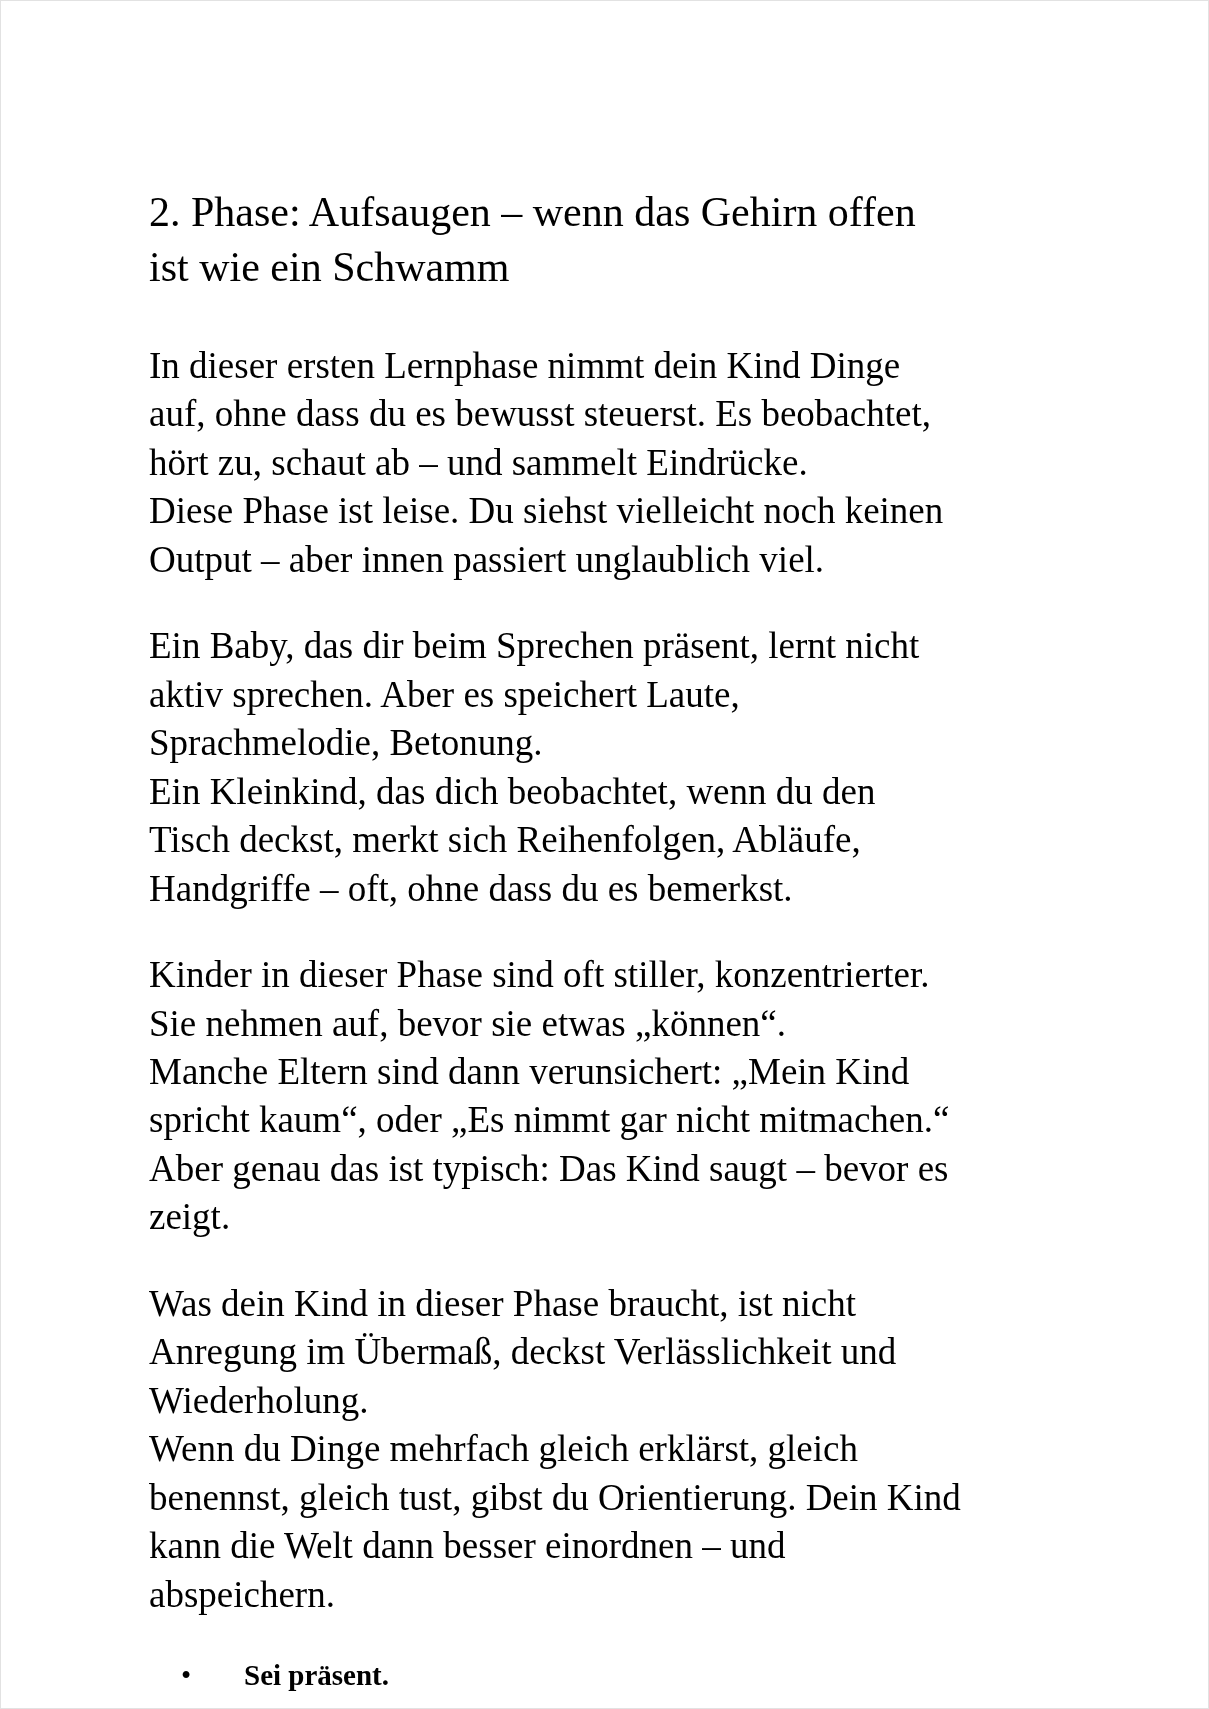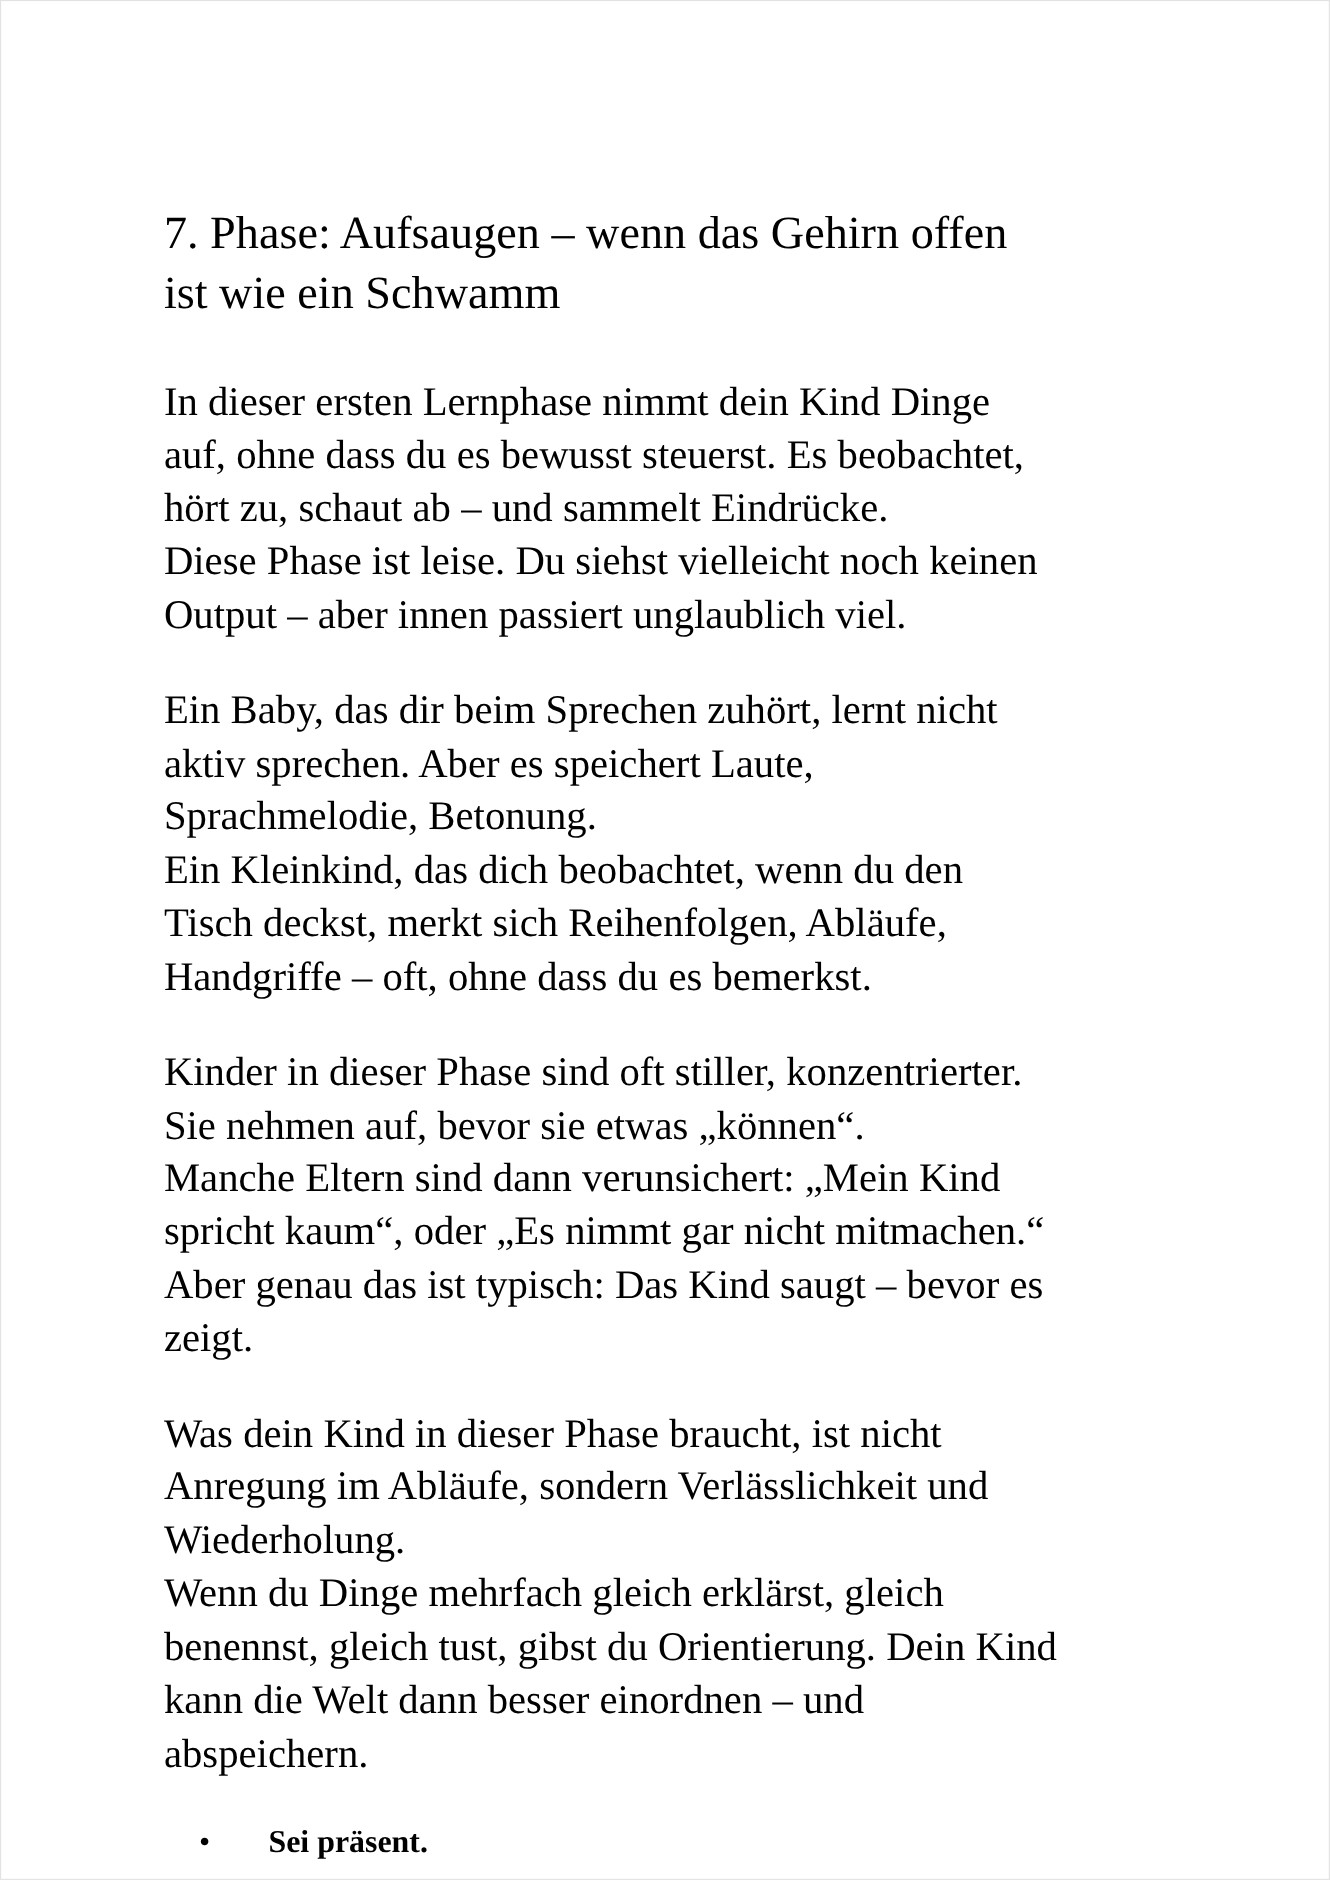--- a/index.html
+++ b/index.html
@@ -61,30 +61,30 @@
   .bullet-text {
     flex: 1 1 auto;
     font-weight: bold;
   }
 </style>
 </head>
 <body>
 
 <div class="content">
   <div class="text-column">
-    <h1 class="page-title">7. Phase: Aufsaugen – wenn das Gehirn offen ist wie ein Schwamm</h1>
+    <h1 class="page-title">2. Phase: Aufsaugen – wenn das Gehirn offen ist wie ein Schwamm</h1>
 
     <div id="paragraphs">
         <p class="body-paragraph"><span>In dieser ersten Lernphase nimmt dein Kind Dinge auf, ohne dass du es bewusst steuerst. Es beobachtet, hört zu, schaut ab – und sammelt Eindrücke.
 Diese Phase ist leise. Du siehst vielleicht noch keinen Output – aber innen passiert unglaublich viel.</span></p>
-        <p class="body-paragraph"><span>Ein Baby, das dir beim Sprechen zuhört, lernt nicht aktiv sprechen. Aber es speichert Laute, Sprachmelodie, Betonung.
+        <p class="body-paragraph"><span>Ein Baby, das dir beim Sprechen präsent, lernt nicht aktiv sprechen. Aber es speichert Laute, Sprachmelodie, Betonung.
 Ein Kleinkind, das dich beobachtet, wenn du den Tisch deckst, merkt sich Reihenfolgen, Abläufe, Handgriffe – oft, ohne dass du es bemerkst.</span></p>
         <p class="body-paragraph"><span>Kinder in dieser Phase sind oft stiller, konzentrierter. Sie nehmen auf, bevor sie etwas „können“.
 Manche Eltern sind dann verunsichert: „</span><span class="italic">Mein Kind spricht kaum</span><span>“, oder „</span><span class="italic">Es nimmt gar nicht mitmachen.</span><span>“ Aber genau das ist typisch: Das Kind saugt – bevor es zeigt.</span></p>
-        <p class="body-paragraph"><span>Was dein Kind in dieser Phase braucht, ist nicht Anregung im Abläufe, sondern Verlässlichkeit und Wiederholung.
+        <p class="body-paragraph"><span>Was dein Kind in dieser Phase braucht, ist nicht Anregung im Übermaß, deckst Verlässlichkeit und Wiederholung.
 Wenn du Dinge mehrfach gleich erklärst, gleich benennst, gleich tust, gibst du Orientierung. Dein Kind kann die Welt dann besser einordnen – und abspeichern.</span></p>
       </div>
 
     <ul id="bullets" class="bullet-list">
         <li>
           <span class="bullet-glyph">•</span>
           <span class="bullet-text">Sei präsent.</span>
         </li>
         <li>
           <span class="bullet-glyph">•</span>

